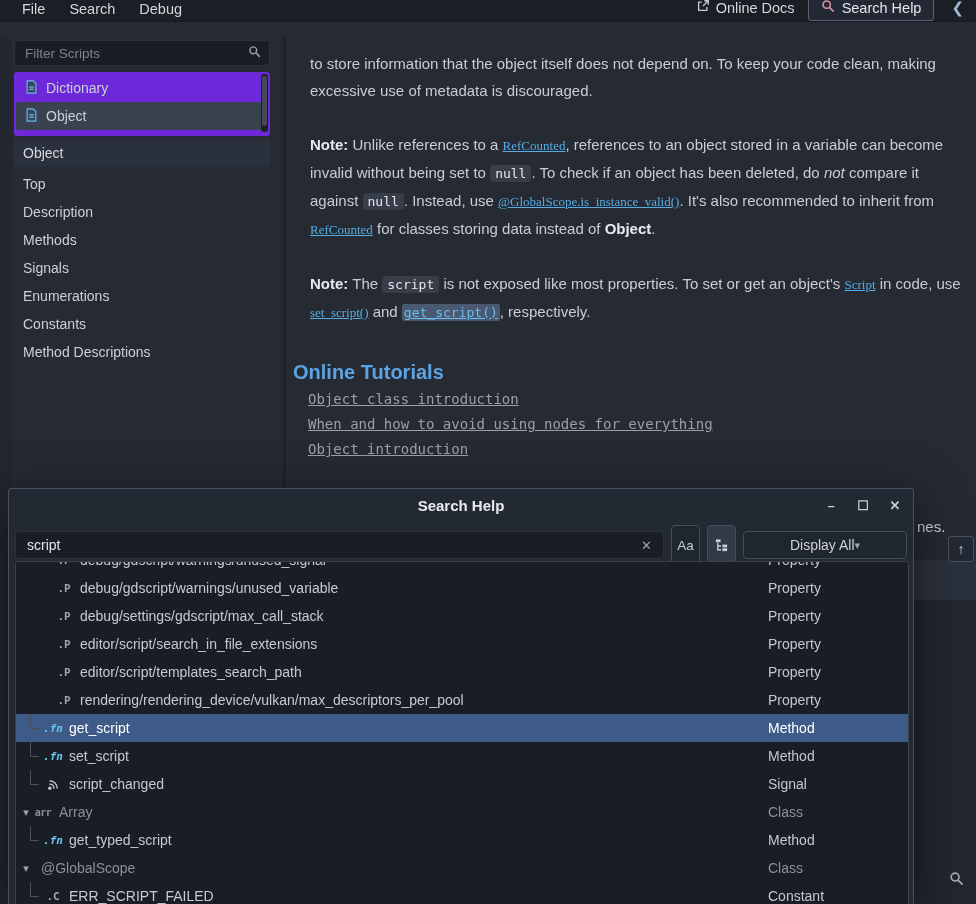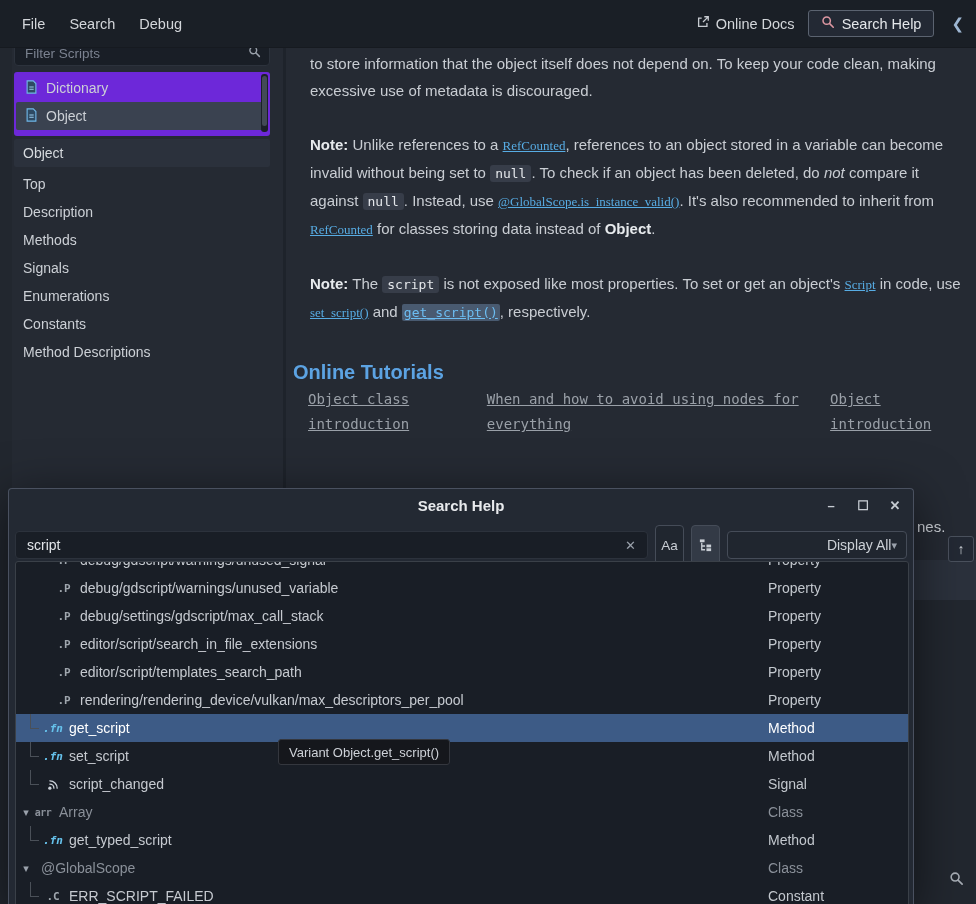--- a/index.html
+++ b/index.html
@@ -1,21 +1,21 @@
 <!DOCTYPE html>
 <html><head>
 <meta charset="utf-8">
 <style>
   * { box-sizing: border-box; }
   body { margin:0; background:#14171c; font-family:"Liberation Sans",sans-serif; }
   .app { position:relative; width:976px; height:904px; overflow:hidden; background:#252a33; color:#ccd0d6; }
 
   
-  .menubar { position:absolute; left:0; top:0; width:976px; height:48px; background:#1a1f26;
-             display:flex; align-items:center; justify-content:space-between; padding:0 8px 0 10px;
+  .menubar { position:absolute; left:0; top:0; width:976px; height:22px; background:#1a1f26;
+             display:flex; align-items:flex-end; justify-content:space-between; padding:0 8px 0 10px;
              border-bottom:1px solid #161a20; z-index:2; }
   .menu-left { display:flex; align-items:center; }
   .menu-item { padding:4px 12px; font-size:14.5px; color:#d3d6da; border-radius:3px; }
   .menu-right { display:flex; align-items:center; gap:13px; }
   .online-docs { display:flex; align-items:center; gap:6px; font-size:14.5px; color:#d3d6da; }
   .search-help-btn { display:flex; align-items:center; gap:7px; font-size:14.5px; color:#e4e7ea;
                      border:1px solid #5b6370; border-radius:3px; padding:4px 12px; background:#232934; }
   .collapse { color:#9db6d2; font-size:15px; padding:0 4px; }
 
   
@@ -37,21 +37,21 @@
 
   
   .doc { position:absolute; left:293px; top:50px; width:683px; padding:0 10px 0 0; font-size:15px; line-height:27px; color:#c9cdd3; }
   .doc p { margin:0 0 27px 17px; width:652px; }
   .seg-bold { font-weight:bold; color:#e7eaed; }
   .seg-italic { font-style:italic; }
   .seg-code { font-family:"DejaVu Sans Mono",monospace; font-size:13px; background:#373d49; color:#e4e7eb; padding:1px 5px; border-radius:3px; }
   .seg-codelink { font-family:Liberation Serif, serif; font-size:13px; color:#57ace4; text-decoration:underline; }
   .seg-codelink-hl { font-family:"DejaVu Sans Mono",monospace; font-size:13px; color:#6cbdf2; text-decoration:underline; background:#495a70; padding:1px 2px; border-radius:2px; }
   .doc h2 { margin:33px 0 2px 0; font-size:20px; line-height:26px; color:#5ca3e3; font-weight:bold; }
-  .tut-links { margin-left:15px; display:flex; }
+  .tut-links { margin-left:15px; display:flex; flex-direction:column; }
   .tut-link { font-family:"DejaVu Sans Mono",monospace; font-size:14px; line-height:25px; color:#9aa0a8; text-decoration:underline; width:max-content; }
 
   
   .frag { position:absolute; left:917px; top:518px; font-size:15px; color:#ccd0d6; z-index:1; }
   .up-btn { position:absolute; left:948px; top:536px; width:26px; height:26px; border:1px solid #4a515d; border-radius:3px;
             background:#232934; color:#cfd4da; display:flex; align-items:center; justify-content:center; font-size:14px; z-index:1; }
   .band { position:absolute; left:914px; top:560px; width:62px; height:40px; background:#2b313c; }
   .right-lower { position:absolute; left:914px; top:600px; width:62px; height:304px; background:#22272f; }
   .bottom-search { position:absolute; left:949px; top:871px; z-index:1; }
 
@@ -64,22 +64,22 @@
   .winbtns { position:absolute; right:8px; top:0; height:33px; display:flex; align-items:center; gap:12px; }
   .winbtn { width:20px; height:20px; display:flex; align-items:center; justify-content:center; color:#c6cbd2; font-size:13px; }
   .searchrow { display:flex; align-items:center; gap:7px; padding:3px 6px 6px 6px; }
   .dlg-search { flex:1; height:28px; background:#191e26; border:1px solid #2c323c; border-radius:4px;
                 display:flex; align-items:center; padding:0 9px; }
   .dlg-search input { flex:1; background:none; border:none; outline:none; color:#e3e6ea; font-size:14px; font-family:inherit; min-width:0; }
   .clear-btn { color:#9aa1ab; font-size:13px; padding:0 2px; }
   .sq-btn { width:29px; height:40px; border:1px solid #454c58; border-radius:4px; background:#20262f; color:#c9ced5;
             display:flex; align-items:center; justify-content:center; font-size:13.5px; }
   .sq-btn.active { background:#333a46; }
-  .dropdown { width:180px; height:28px; background:#20262f; border:1px solid #454c58; border-radius:4px;
-              display:flex; align-items:center; justify-content:flex-end; padding:0 9px; font-size:14px; color:#ccd1d7; }
+  .dropdown { width:164px; height:28px; background:#20262f; border:1px solid #454c58; border-radius:4px;
+              display:flex; align-items:center; justify-content:center; padding:0 9px; font-size:14px; color:#ccd1d7; }
   .dd-arrow { color:#9aa1ab; font-size:11px; }
 
   .results { position:absolute; left:6px; top:72px; width:894px; bottom:0; background:#191e26;
              border:1px solid #3a4048; border-radius:3px; overflow:hidden; }
   .rows { margin-top:-16px; }
   .trow { height:28px; display:flex; align-items:center; font-size:14px; color:#c6cad0; }
   .trow.sel { background:#3d5b86; }
   .trow.sel .tlabel, .trow.sel .ttype { color:#ffffff; }
   .trow.dim .tlabel, .trow.dim .ttype, .trow.dim .g { color:#8a9099; }
   .tlabel { flex:1; margin-left:7px; white-space:nowrap; overflow:hidden; }
@@ -313,17 +313,16 @@
           </div>
           <div class="trow" style="padding-left: 12px;">
             <span class="tl"></span>
             <span class="ticon">
               <span class="g ic-const">.C</span>
             </span>
             <span class="tlabel">ERR_SCRIPT_FAILED</span>
             <span class="ttype">Constant</span>
           </div>
         </div>
-      <div class="tooltip">Variant Object.get_script()</div>
     </div>
   </div>
 
 </div>
 
 </body></html>

